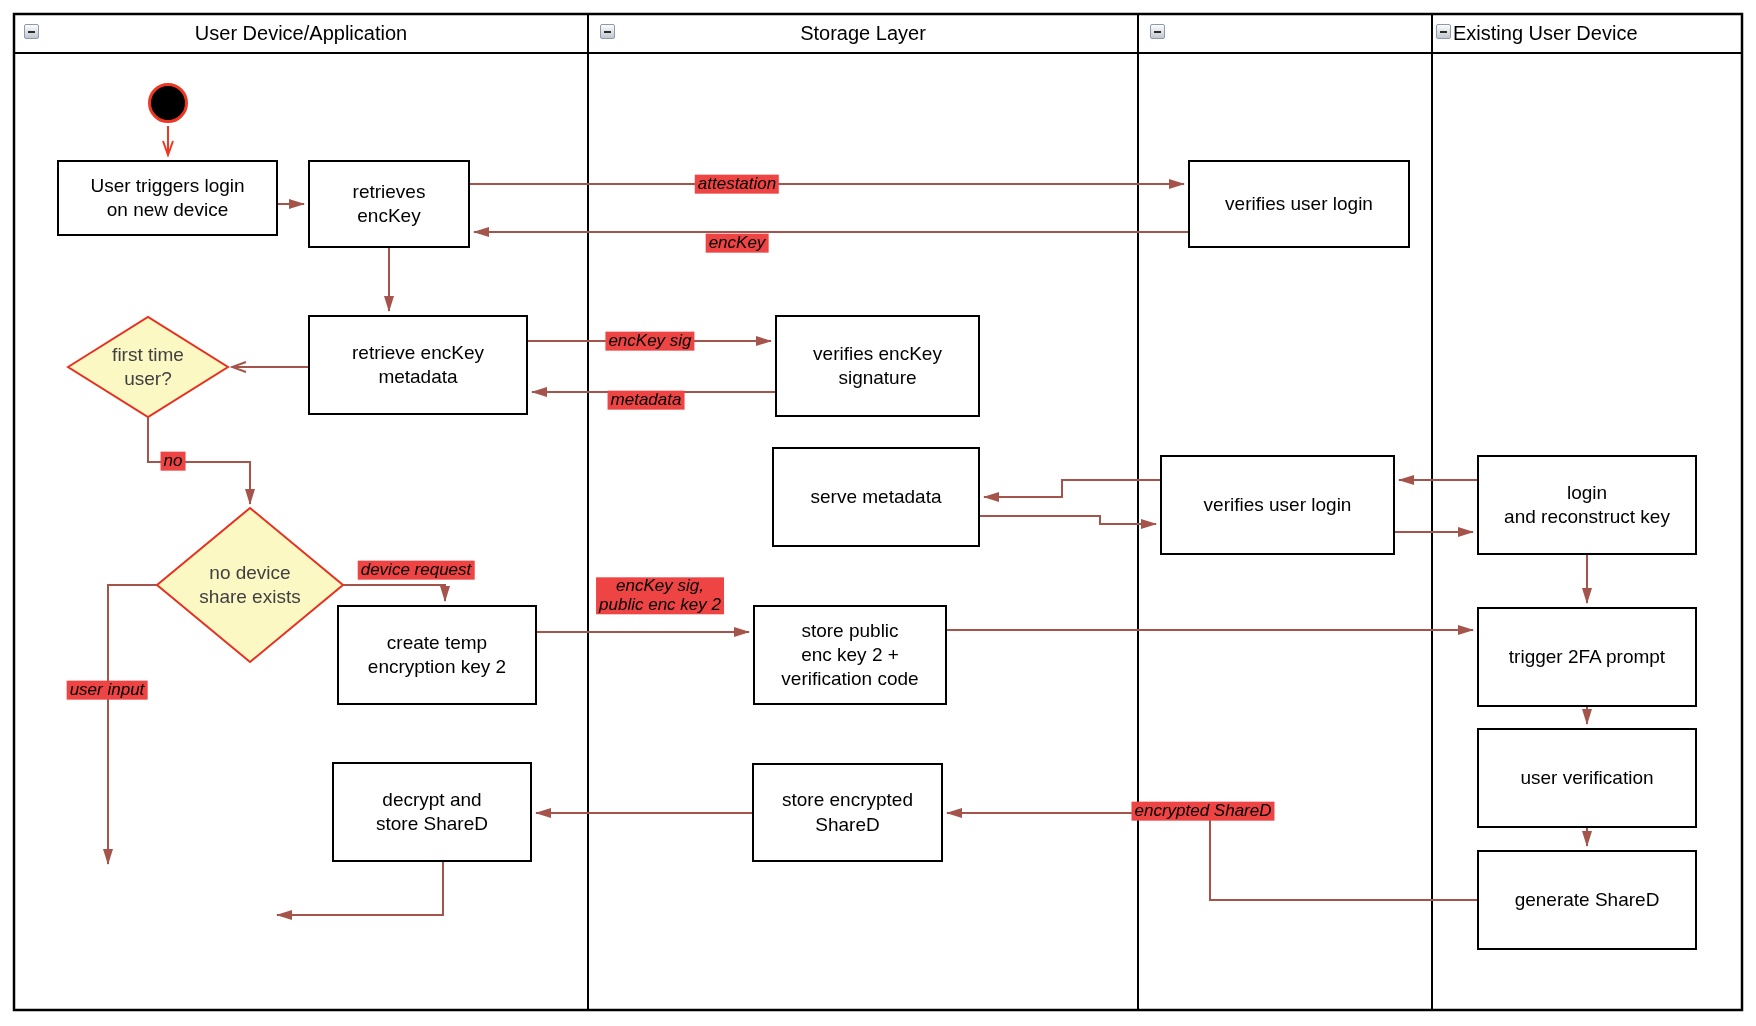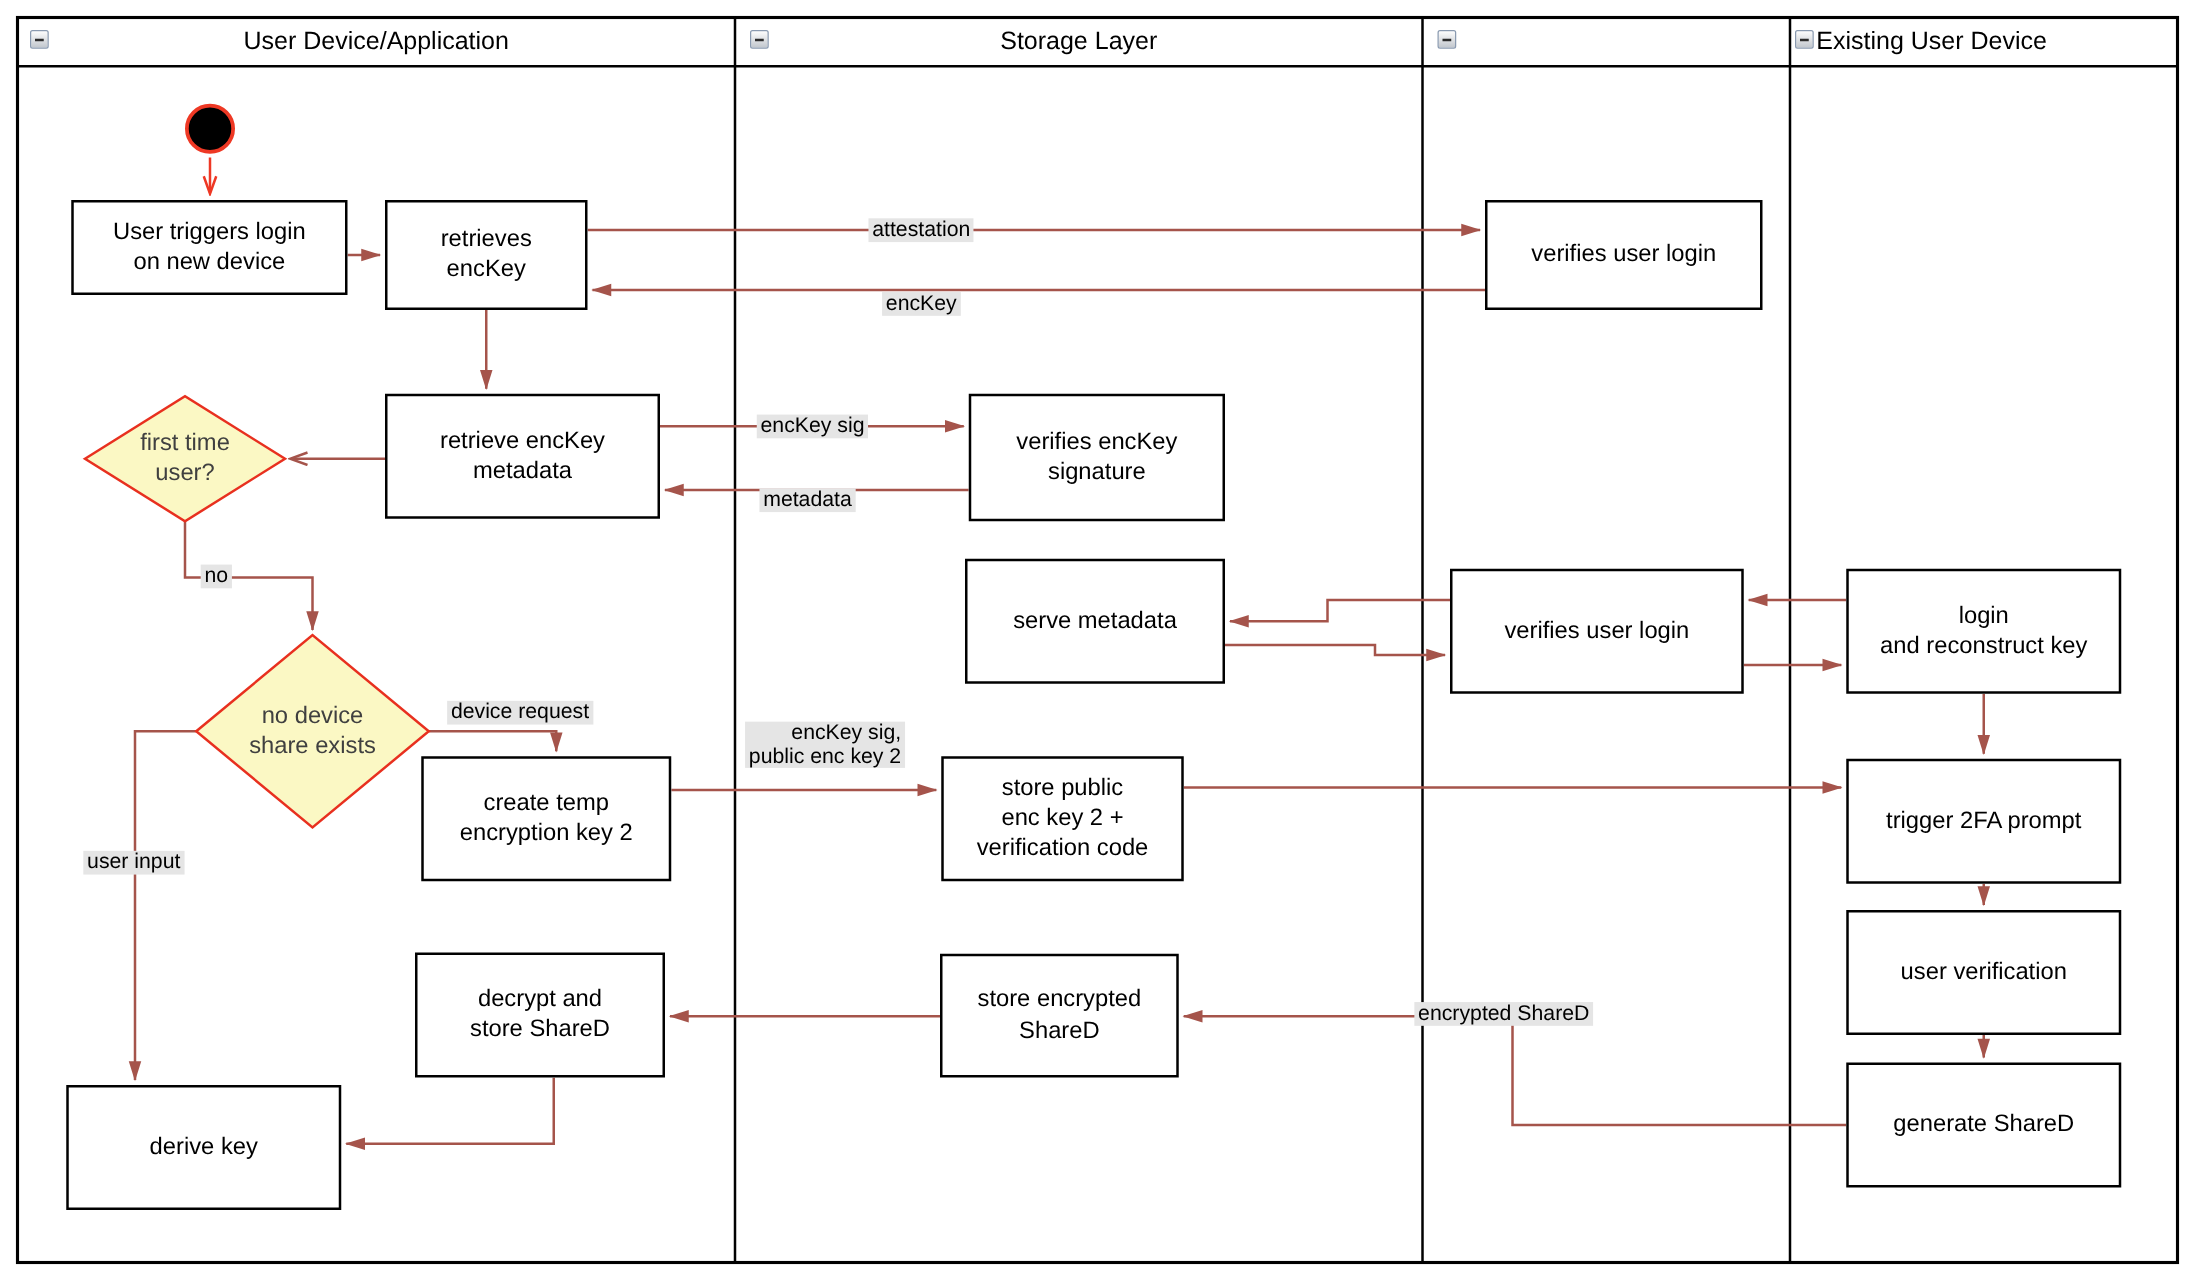--- a/index.html
+++ b/index.html
@@ -13,22 +13,22 @@
         text-align:center;color:#404040;font-size:19px;line-height:1.28;white-space:pre-line;}
   .start{position:absolute;width:40px;height:40px;border-radius:50%;
         background:#000;border:3px solid #EE3824;box-sizing:border-box;}
   .lane-title{position:absolute;top:20px;height:26px;display:flex;align-items:center;
         justify-content:center;font-weight:normal;font-size:20px;color:#000;}
   .lane-title.left{justify-content:flex-start;}
   .collapse{position:absolute;width:15px;height:15px;border:1px solid #8a9ab0;border-radius:2px;
         background:linear-gradient(#fdfdfd,#c2c7cd);display:flex;align-items:center;justify-content:center;
         box-sizing:border-box;}
   .collapse::after{content:"";width:7px;height:2px;background:#2b2b2b;display:block;}
-  .edge-label{position:absolute;transform:translate(-50%,-50%);background:#e5e5e5;
-        padding:0 3px;font-size:17px;color:#000;white-space:pre-line;text-align:right;line-height:1.1;}
+  .edge-label{position:absolute;transform:translate(-50%,-50%);background:#ef4444;
+        padding:0 3px;font-size:17px;color:#000;white-space:pre-line;text-align:center;line-height:1.1;font-style:italic;}
 </style>
 </head>
 <body>
 
 <div id="canvas">
 
   <svg id="wires" width="1756" height="1026">
     <defs>
       <marker id="ah" markerUnits="userSpaceOnUse" markerWidth="18" markerHeight="14" refX="16" refY="6" orient="auto">
         <path d="M1,1 L17,6 L1,11 Z" fill="#A5544B"></path>
@@ -105,21 +105,20 @@
   <div class="node" style="left:753px;top:605px;width:194px;height:100px;">store public
 enc key 2 +
 verification code</div>
   <div class="node" style="left:1477px;top:607px;width:220px;height:100px;">trigger 2FA prompt</div>
   <div class="node" style="left:1477px;top:728px;width:220px;height:100px;">user verification</div>
   <div class="node" style="left:332px;top:762px;width:200px;height:100px;">decrypt and
 store ShareD</div>
   <div class="node" style="left:752px;top:763px;width:191px;height:99px;">store encrypted
 ShareD</div>
   <div class="node" style="left:1477px;top:850px;width:220px;height:100px;">generate ShareD</div>
-  <div class="node" style="left:53px;top:868px;width:220px;height:100px;">derive key</div>
 
   <div class="diamond-label" style="left:78px;top:327px;width:140px;height:80px;">first time
 user?</div>
   <div class="diamond-label" style="left:167px;top:545px;width:166px;height:80px;">no device
 share exists</div>
 
   <div class="edge-label" style="left:737px;top:184px;">attestation</div>
   <div class="edge-label" style="left:737px;top:243px;">encKey</div>
   <div class="edge-label" style="left:650px;top:341px;">encKey sig</div>
   <div class="edge-label" style="left:646px;top:400px;">metadata</div>

